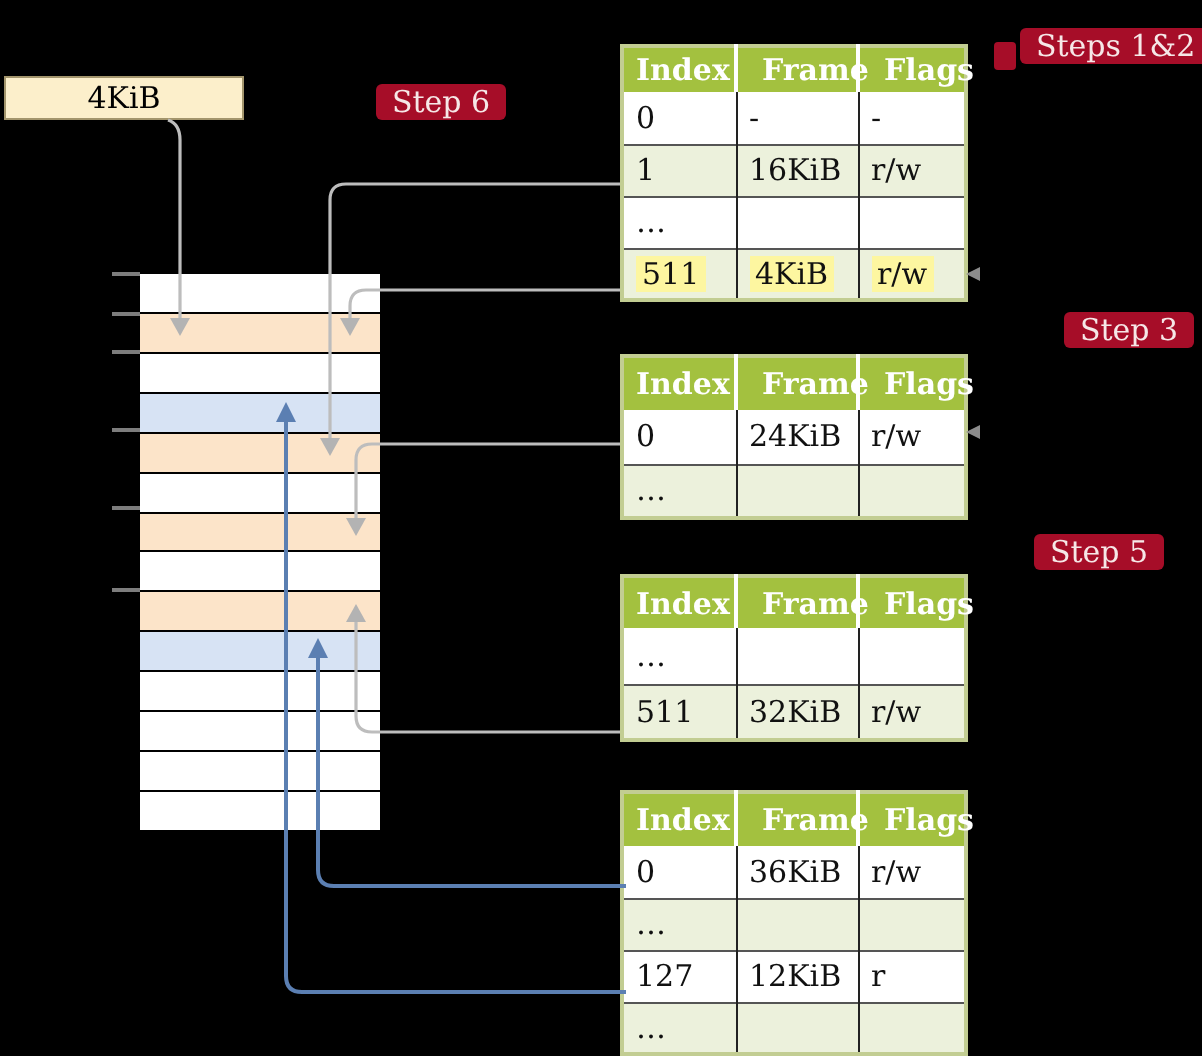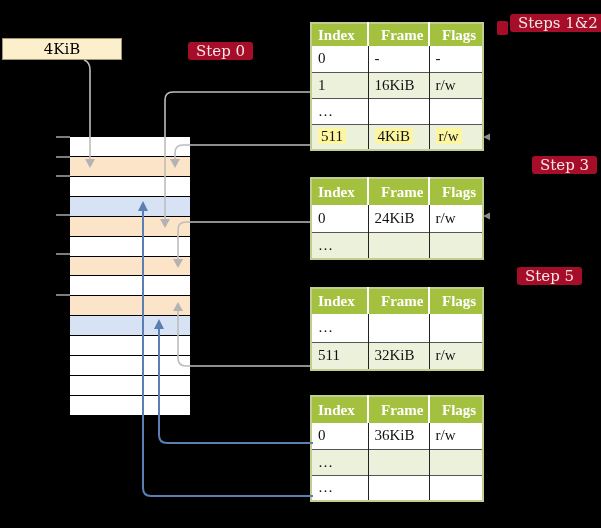--- a/index.html
+++ b/index.html
@@ -32,21 +32,20 @@
   .mrow { flex:1; }
   .mrow.white { background:#ffffff; }
   .mrow.peach { background:var(--peach); }
   .mrow.blue  { background:var(--lightblue); }
   .tick { position:absolute; left:56px; width:14px; height:2px; background:#7d7d7d; }
   
   table.ptable {
     position:absolute; left:310px; width:172px;
     border-collapse:collapse; table-layout:fixed; background:#a16207;
     border:2px solid var(--table-border);
-    font-family:Liberation Serif, serif;
   }
   .ptable th {
     background:var(--header-green); color:#fff; font-weight:bold;
     font-size:15px; text-align:left; padding:0 0 0 6px;
   }
   .ptable th + th { border-left:2px solid #fff;padding-left:12px; }
   .ptable td {
     font-size:15px; color:#111; padding:0 0 0 6px;
     border-left:1px solid #222; background:#fff;
   }
@@ -63,21 +62,21 @@
 </style>
 </head>
 <body>
 
 <div id="canvas">
 
   <div class="kib-box">
     <span>4KiB</span>
   </div>
 
-  <div class="step" style="left:188px; top:42px;">Step 0</div>
+  <div class="step" style="left:188px; top:42px;">Step 6</div>
   <div class="step" style="left:510px; top:14px;">Steps 1&amp;2</div>
   <div class="step-frag"></div>
   <div class="step" style="left:520px; top:156px;margin-left:12px;">Step 3</div>
   <div class="step" style="left:517px; top:267px;">Step 5</div>
 
   <div class="strip">
       <div class="mrow white"></div>
       <div class="mrow peach"></div>
       <div class="mrow white"></div>
       <div class="mrow blue"></div>
@@ -207,20 +206,25 @@
     <tbody>
       <tr>
         <td>0</td>
         <td>36KiB</td>
         <td>r/w</td>
       </tr>
       <tr>
         <td>…</td>
         <td></td>
         <td></td>
+      </tr>
+      <tr>
+        <td>127</td>
+        <td>12KiB</td>
+        <td>r</td>
       </tr>
       <tr>
         <td>…</td>
         <td></td>
         <td></td>
       </tr>
     </tbody>
   </table>
 
   <svg class="overlay" width="601" height="528" viewBox="0 0 601 528">

